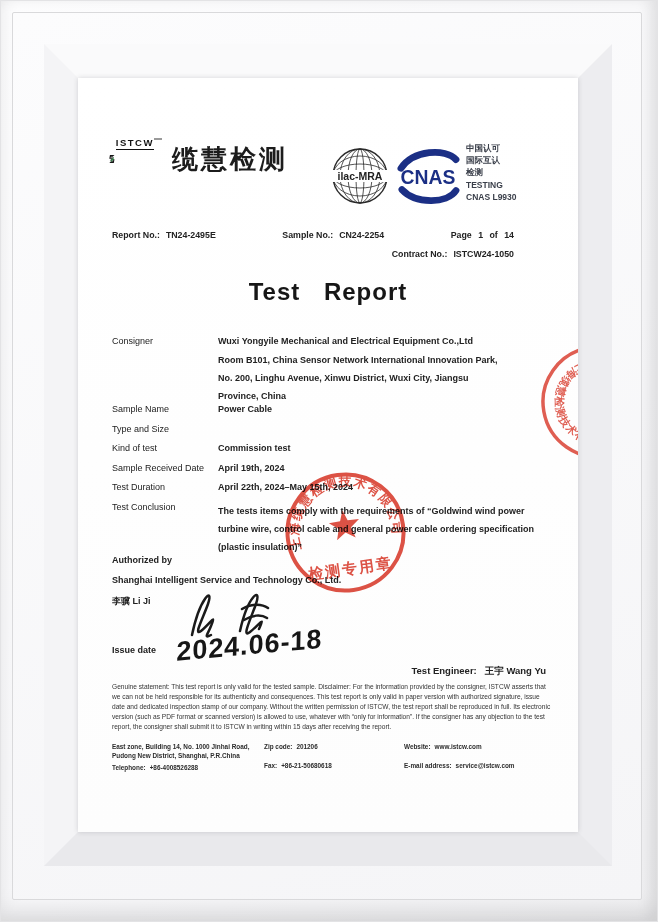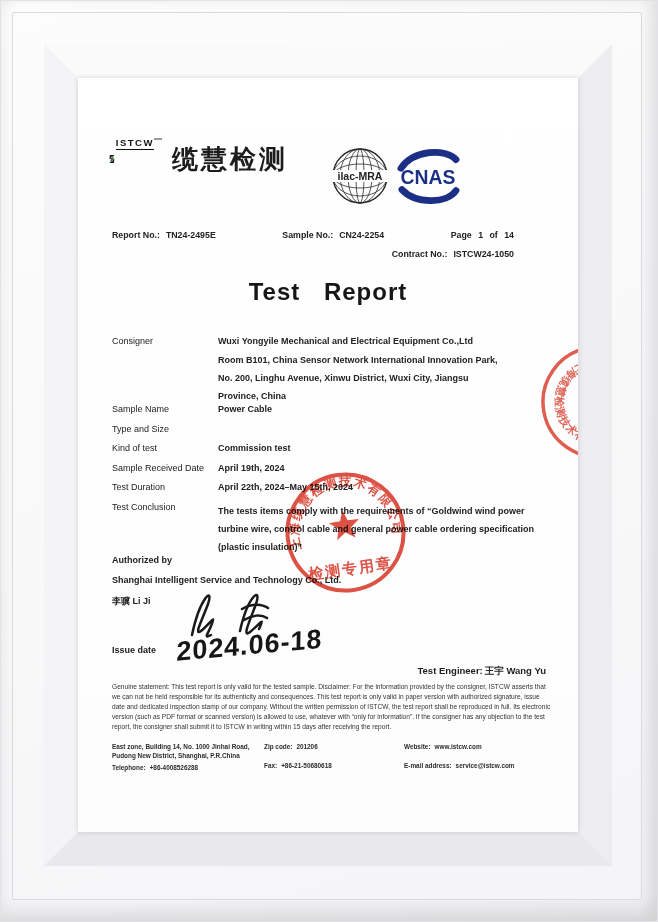--- a/index.html
+++ b/index.html
@@ -65,21 +65,21 @@
   .row.conclusion .fvalue { line-height:18px; }
 
   
   .auth-by { position:absolute; left:34px; top:477px; font-size:9px; font-weight:700; }
   .auth-co { position:absolute; left:34px; top:497px; font-size:9px; font-weight:700; }
   .signer  { position:absolute; left:34px; top:517px; font-size:9px; font-weight:700; }
   .sig-svg { position:absolute; left:92px; top:503px; }
   .issue-label { position:absolute; left:34px; top:567px; font-size:9px; font-weight:700; }
   .date-svg { position:absolute; left:96px; top:546px; }
   .engineer { position:absolute; right:32px; top:587px; font-size:9.5px; font-weight:700; }
-  .engineer .val { margin-left:2px; }
+  .engineer .val { margin-left:8px; }
 
   .statement { position:absolute; left:34px; top:604px; width:442px; font-size:6.6px; line-height:10px; color:#333; font-weight:500; }
 
   
   .footer { position:absolute; left:34px; top:664px; width:446px; display:flex; font-size:6.4px; line-height:9.4px; font-weight:600; color:#2c2c2c; }
   .fcol1 { width:152px; }
   .fcol2 { width:140px; }
   .fcol3 { flex:1; }
   .fcol1 .tel { margin-top:2px; }
   .fcol2 .fax, .fcol3 .email { margin-top:10px; }
@@ -126,20 +126,27 @@
     </div>
 
     <div class="cnas">
       <svg width="68" height="58" viewBox="0 0 70 60">
         <path d="M7 21 C20 2, 53 0, 64 12" stroke="#1b2f85" stroke-width="7" fill="none" stroke-linecap="round"></path>
         <path d="M8 43 C22 58, 55 58, 64 44" stroke="#1b2f85" stroke-width="7" fill="none" stroke-linecap="round"></path>
         <text x="35" y="37" text-anchor="middle" font-size="20" font-weight="bold" fill="#1b2f85">CNAS</text>
       </svg>
     </div>
 
+    <div class="cnas-text">
+      <div>中国认可</div>
+      <div>国际互认</div>
+      <div>检测</div>
+      <div>TESTING</div>
+      <div>CNAS L9930</div>
+    </div>
 
     <div class="meta-row">
       <span><span class="lab">Report No.:</span><span class="val">TN24-2495E</span></span>
       <span><span class="lab">Sample No.:</span><span class="val">CN24-2254</span></span>
       <span style="word-spacing:4px;">Page 1 of 14</span>
     </div>
     <div class="contract-row">
       <span class="lab">Contract No.:</span><span class="val">ISTCW24-1050</span>
     </div>
 

